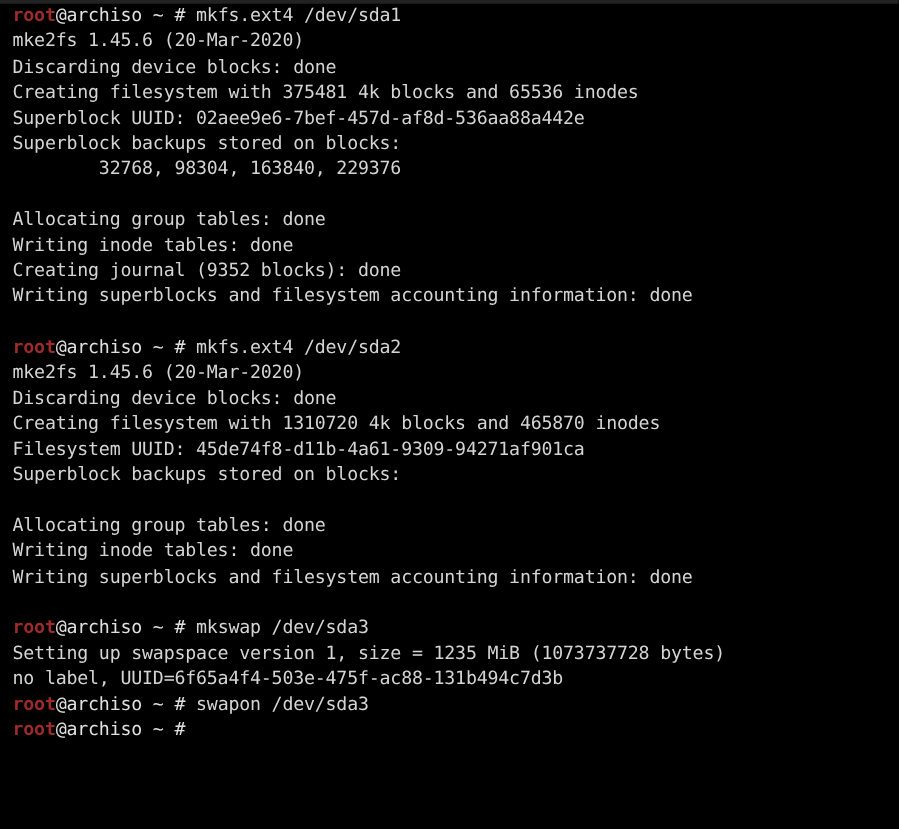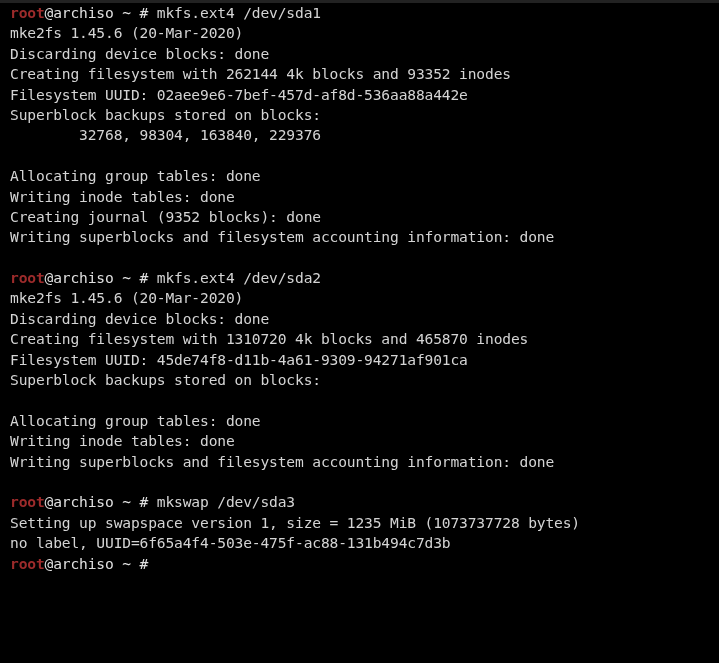--- a/index.html
+++ b/index.html
@@ -54,22 +54,22 @@
 </style>
 </head>
 <body>
 
 <div id="terminal">
   <div class="top-strip"></div>
   <div class="screen" id="screen">
       <div class="line"><span class="prompt-user">root</span><span class="prompt-rest">@archiso ~ # </span><span class="out">mkfs.ext4 /dev/sda1</span></div>
       <div class="line"><span class="out">mke2fs 1.45.6 (20-Mar-2020)</span></div>
       <div class="line"><span class="out">Discarding device blocks: done</span></div>
-      <div class="line"><span class="out">Creating filesystem with 262144 4k blocks and 93352 inodes</span></div>
-      <div class="line"><span class="out">Filesystem UUID: 02aee9e6-7bef-457d-af8d-536aa88a442e</span></div>
+      <div class="line"><span class="out">Creating filesystem with 375481 4k blocks and 65536 inodes</span></div>
+      <div class="line"><span class="out">Superblock UUID: 02aee9e6-7bef-457d-af8d-536aa88a442e</span></div>
       <div class="line"><span class="out">Superblock backups stored on blocks:</span></div>
       <div class="line"><span class="out">        32768, 98304, 163840, 229376</span></div>
       <div class="line blank"><span class="out"> </span></div>
       <div class="line"><span class="out">Allocating group tables: done</span></div>
       <div class="line"><span class="out">Writing inode tables: done</span></div>
       <div class="line"><span class="out">Creating journal (9352 blocks): done</span></div>
       <div class="line"><span class="out">Writing superblocks and filesystem accounting information: done</span></div>
       <div class="line blank"><span class="out"> </span></div>
       <div class="line"><span class="prompt-user">root</span><span class="prompt-rest">@archiso ~ # </span><span class="out">mkfs.ext4 /dev/sda2</span></div>
       <div class="line"><span class="out">mke2fs 1.45.6 (20-Mar-2020)</span></div>
@@ -78,15 +78,16 @@
       <div class="line"><span class="out">Filesystem UUID: 45de74f8-d11b-4a61-9309-94271af901ca</span></div>
       <div class="line"><span class="out">Superblock backups stored on blocks:</span></div>
       <div class="line blank"><span class="out"> </span></div>
       <div class="line"><span class="out">Allocating group tables: done</span></div>
       <div class="line"><span class="out">Writing inode tables: done</span></div>
       <div class="line"><span class="out">Writing superblocks and filesystem accounting information: done</span></div>
       <div class="line blank"><span class="out"> </span></div>
       <div class="line"><span class="prompt-user">root</span><span class="prompt-rest">@archiso ~ # </span><span class="out">mkswap /dev/sda3</span></div>
       <div class="line"><span class="out">Setting up swapspace version 1, size = 1235 MiB (1073737728 bytes)</span></div>
       <div class="line"><span class="out">no label, UUID=6f65a4f4-503e-475f-ac88-131b494c7d3b</span></div>
+      <div class="line"><span class="prompt-user">root</span><span class="prompt-rest">@archiso ~ # </span><span class="out">swapon /dev/sda3</span></div>
       <div class="line"><span class="prompt-user">root</span><span class="prompt-rest">@archiso ~ # </span><span class="out"></span></div>
     </div>
 </div>
 
 </body></html>

